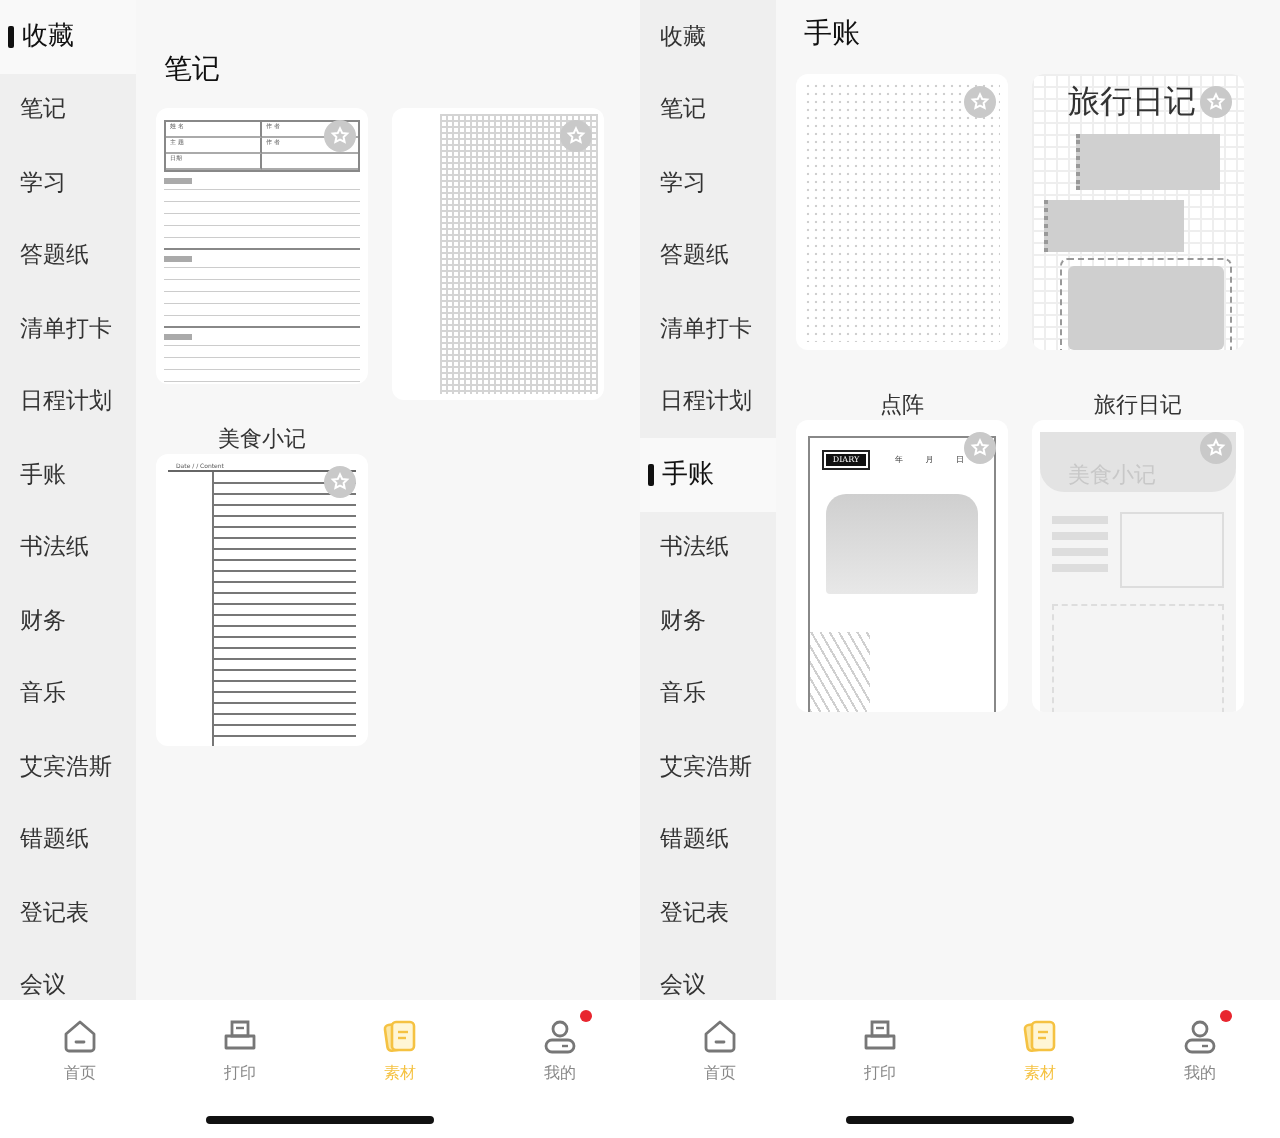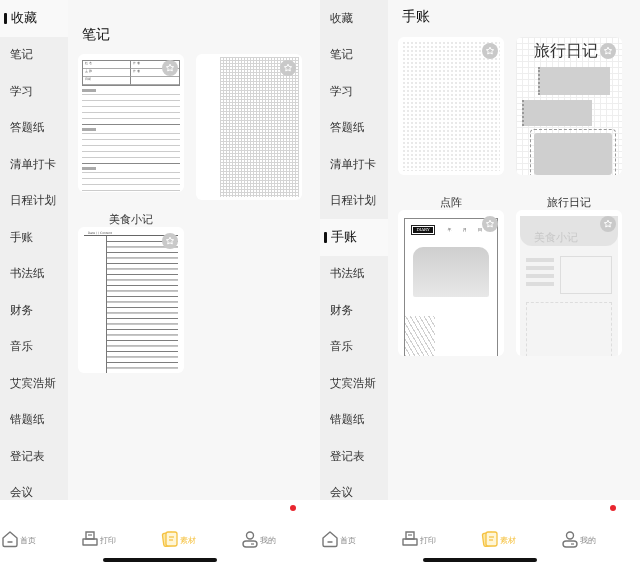--- a/index.html
+++ b/index.html
@@ -63,21 +63,21 @@
   .diary .leaf { position:absolute; bottom:0; left:0; width:30px; height:40px; background: repeating-linear-gradient(60deg, #bbb 0 1px, transparent 1px 4px); opacity:.7; }
   .food { position:absolute; inset:6px 4px 0 4px; background:#f4f4f4; }
   .food .top { height:30px; background:#e3e3e3; border-radius:0 0 12px 12px; }
   .food .title { position:absolute; top:14px; left:14px; font-size:11px; color:#c8c8c8; }
   .food .rows { position:absolute; top:42px; left:6px; width:28px; }
   .food .rows div { height:4px; background:#ddd; margin-bottom:4px; }
   .food .box { position:absolute; top:40px; right:6px; width:52px; height:38px; border:1px solid #ddd; }
   .food .box2 { position:absolute; top:86px; left:6px; right:6px; height:60px; border:1px dashed #ddd; }
   
   .tabbar { position:absolute; left:0; right:0; top:500px; height:69px; background:#fff; display:flex; }
-  .tab { flex:1; display:flex; flex-direction:row; align-items:center; padding-top:8px; cursor:pointer; position:relative;text-align:right; }
+  .tab { flex:1; display:flex; flex-direction:column; align-items:center; padding-top:8px; cursor:pointer; position:relative;text-align:right; }
   .tab svg { width:20px; height:20px; }
   .tab .tab-label { font-size:8px; color:#888; margin-top:3px; }
   .tab.active .tab-label { color:#f5c242; }
   .badge { position:absolute; top:5px; right:24px; width:6px; height:6px; border-radius:50%; background:#e8262f; }
   .home-ind { position:absolute; bottom:7px; left:50%; transform:translateX(-50%); width:114px; height:4px; border-radius:2px; background:#111; }
 </style>
 </head>
 <body>
 
 <div class="screens">

